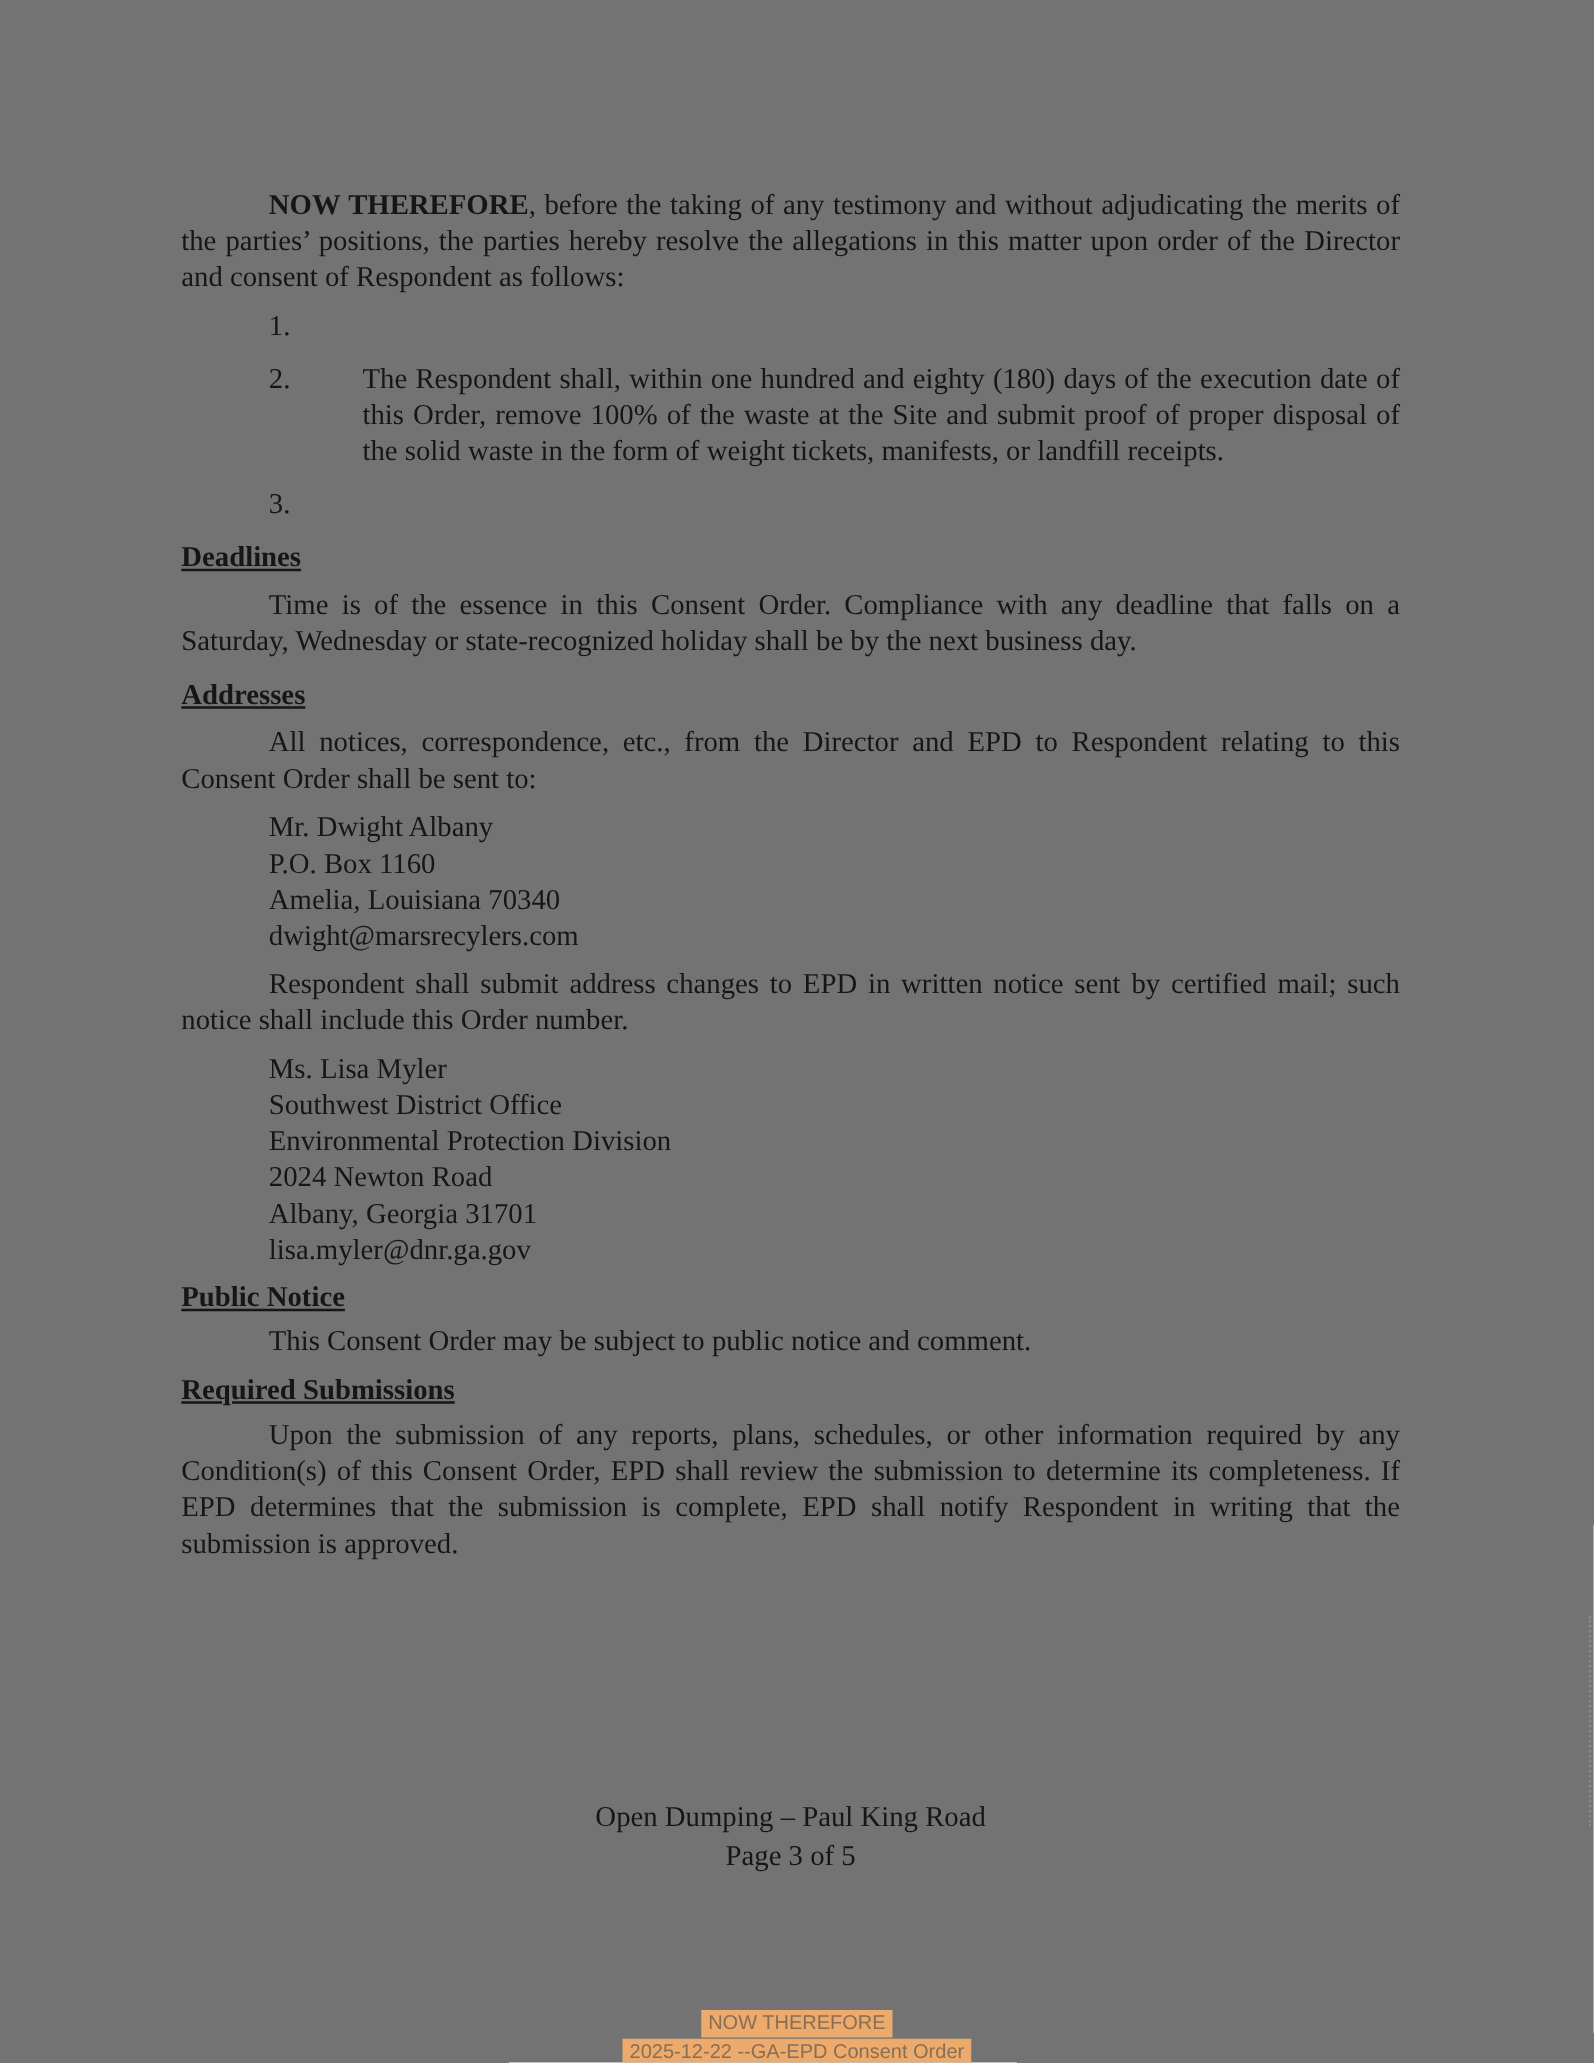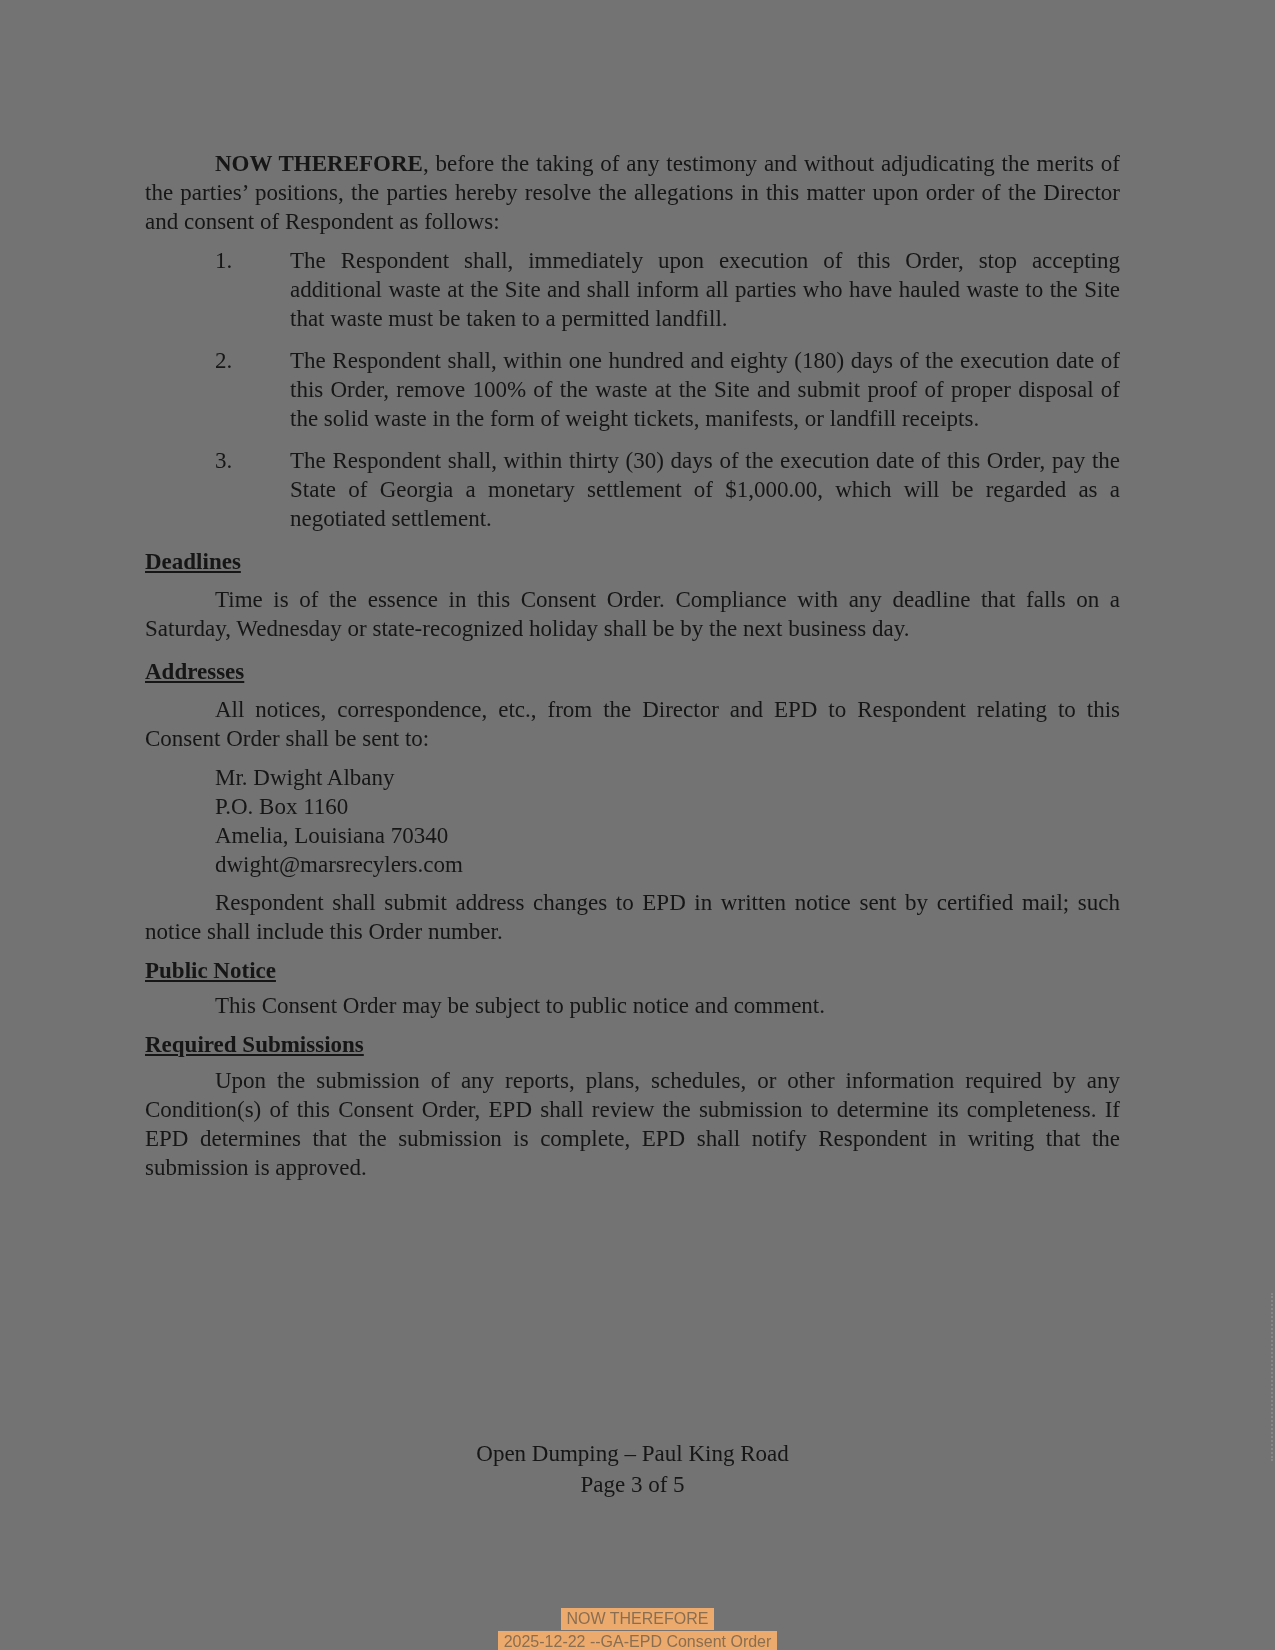--- a/index.html
+++ b/index.html
@@ -68,47 +68,53 @@
 <body>
 
 <div class="page">
   <div class="content">
 
     <p class="para indent"><b>NOW THEREFORE</b><span>, before the taking of any testimony and without adjudicating the merits of the parties’ positions, the parties hereby resolve the allegations in this matter upon order of the Director and consent of Respondent as follows:</span></p>
 
     <div class="olist">
       <div class="oitem">
         <span class="onum">1.</span>
-        <span class="otext">The Respondent shall, immediately upon execution of this Order, stop accepting additional waste at the Site and shall inform all parties who have hauled waste to the Site that waste must be taken to a permitted landfill.</span>
       </div>
       <div class="oitem">
         <span class="onum">2.</span>
         <span class="otext">The Respondent shall, within one hundred and eighty (180) days of the execution date of this Order, remove 100% of the waste at the Site and submit proof of proper disposal of the solid waste in the form of weight tickets, manifests, or landfill receipts.</span>
       </div>
       <div class="oitem">
         <span class="onum">3.</span>
-        <span class="otext">The Respondent shall, within thirty (30) days of the execution date of this Order, pay the State of Georgia a monetary settlement of $1,000.00, which will be regarded as a negotiated settlement.</span>
       </div>
     </div>
 
     <h3 class="heading">Deadlines</h3>
     <p class="para indent">Time is of the essence in this Consent Order.  Compliance with any deadline that falls on a Saturday, Wednesday or state-recognized holiday shall be by the next business day.</p>
 
     <h3 class="heading">Addresses</h3>
     <p class="para indent">All notices, correspondence, etc., from the Director and EPD to Respondent relating to this Consent Order shall be sent to:</p>
 
     <div class="address">
       <div class="addr-line">Mr. Dwight Albany</div>
       <div class="addr-line">P.O. Box 1160</div>
       <div class="addr-line">Amelia, Louisiana 70340</div>
       <div class="addr-line">dwight@marsrecylers.com</div>
     </div>
 
     <p class="para indent">Respondent shall submit address changes to EPD in written notice sent by certified mail; such notice shall include this Order number.</p>
 
+    <div class="address">
+      <div class="addr-line">Ms. Lisa Myler</div>
+      <div class="addr-line">Southwest District Office</div>
+      <div class="addr-line">Environmental Protection Division</div>
+      <div class="addr-line">2024 Newton Road</div>
+      <div class="addr-line">Albany, Georgia 31701</div>
+      <div class="addr-line">lisa.myler@dnr.ga.gov</div>
+    </div>
 
     <h3 class="heading tight">Public Notice</h3>
     <p class="para indent">This Consent Order may be subject to public notice and comment.</p>
 
     <h3 class="heading tight2">Required Submissions</h3>
     <p class="para indent">Upon the submission of any reports, plans, schedules, or other information required by any Condition(s) of this Consent Order, EPD shall review the submission to determine its completeness.  If EPD determines that the submission is complete, EPD shall notify Respondent in writing that the submission is approved.</p>
 
   </div>
 
   <div class="footer">

